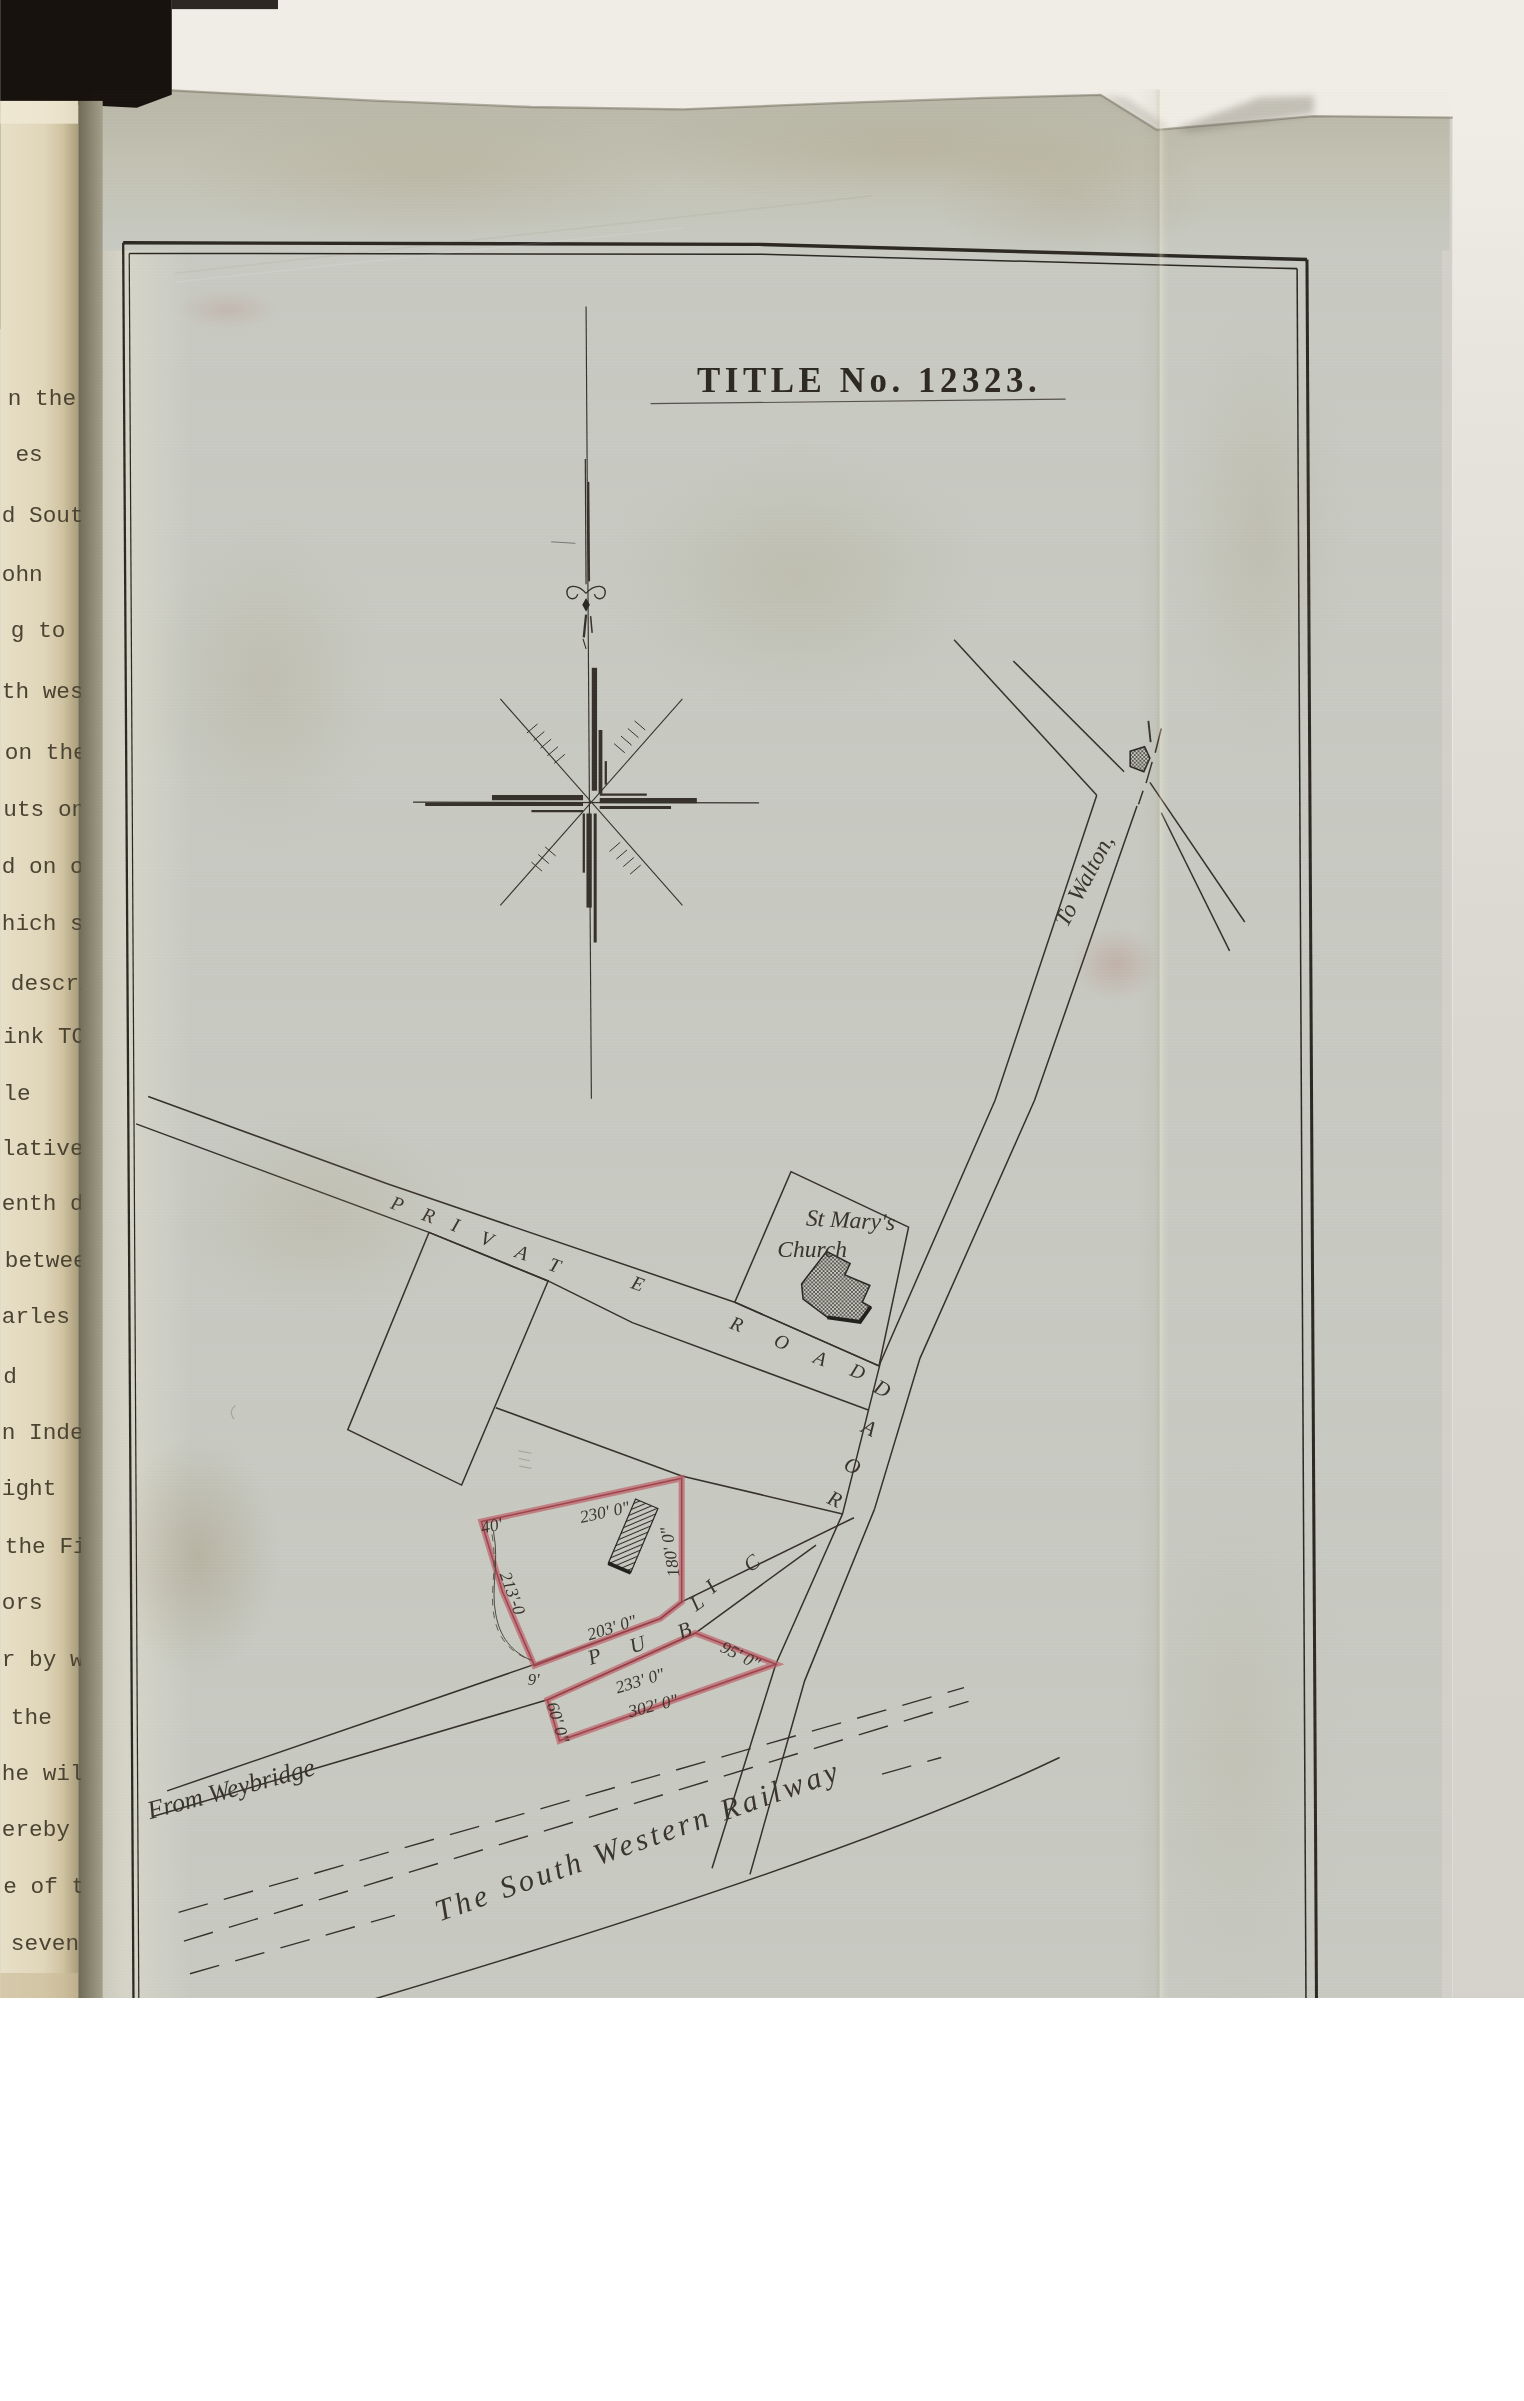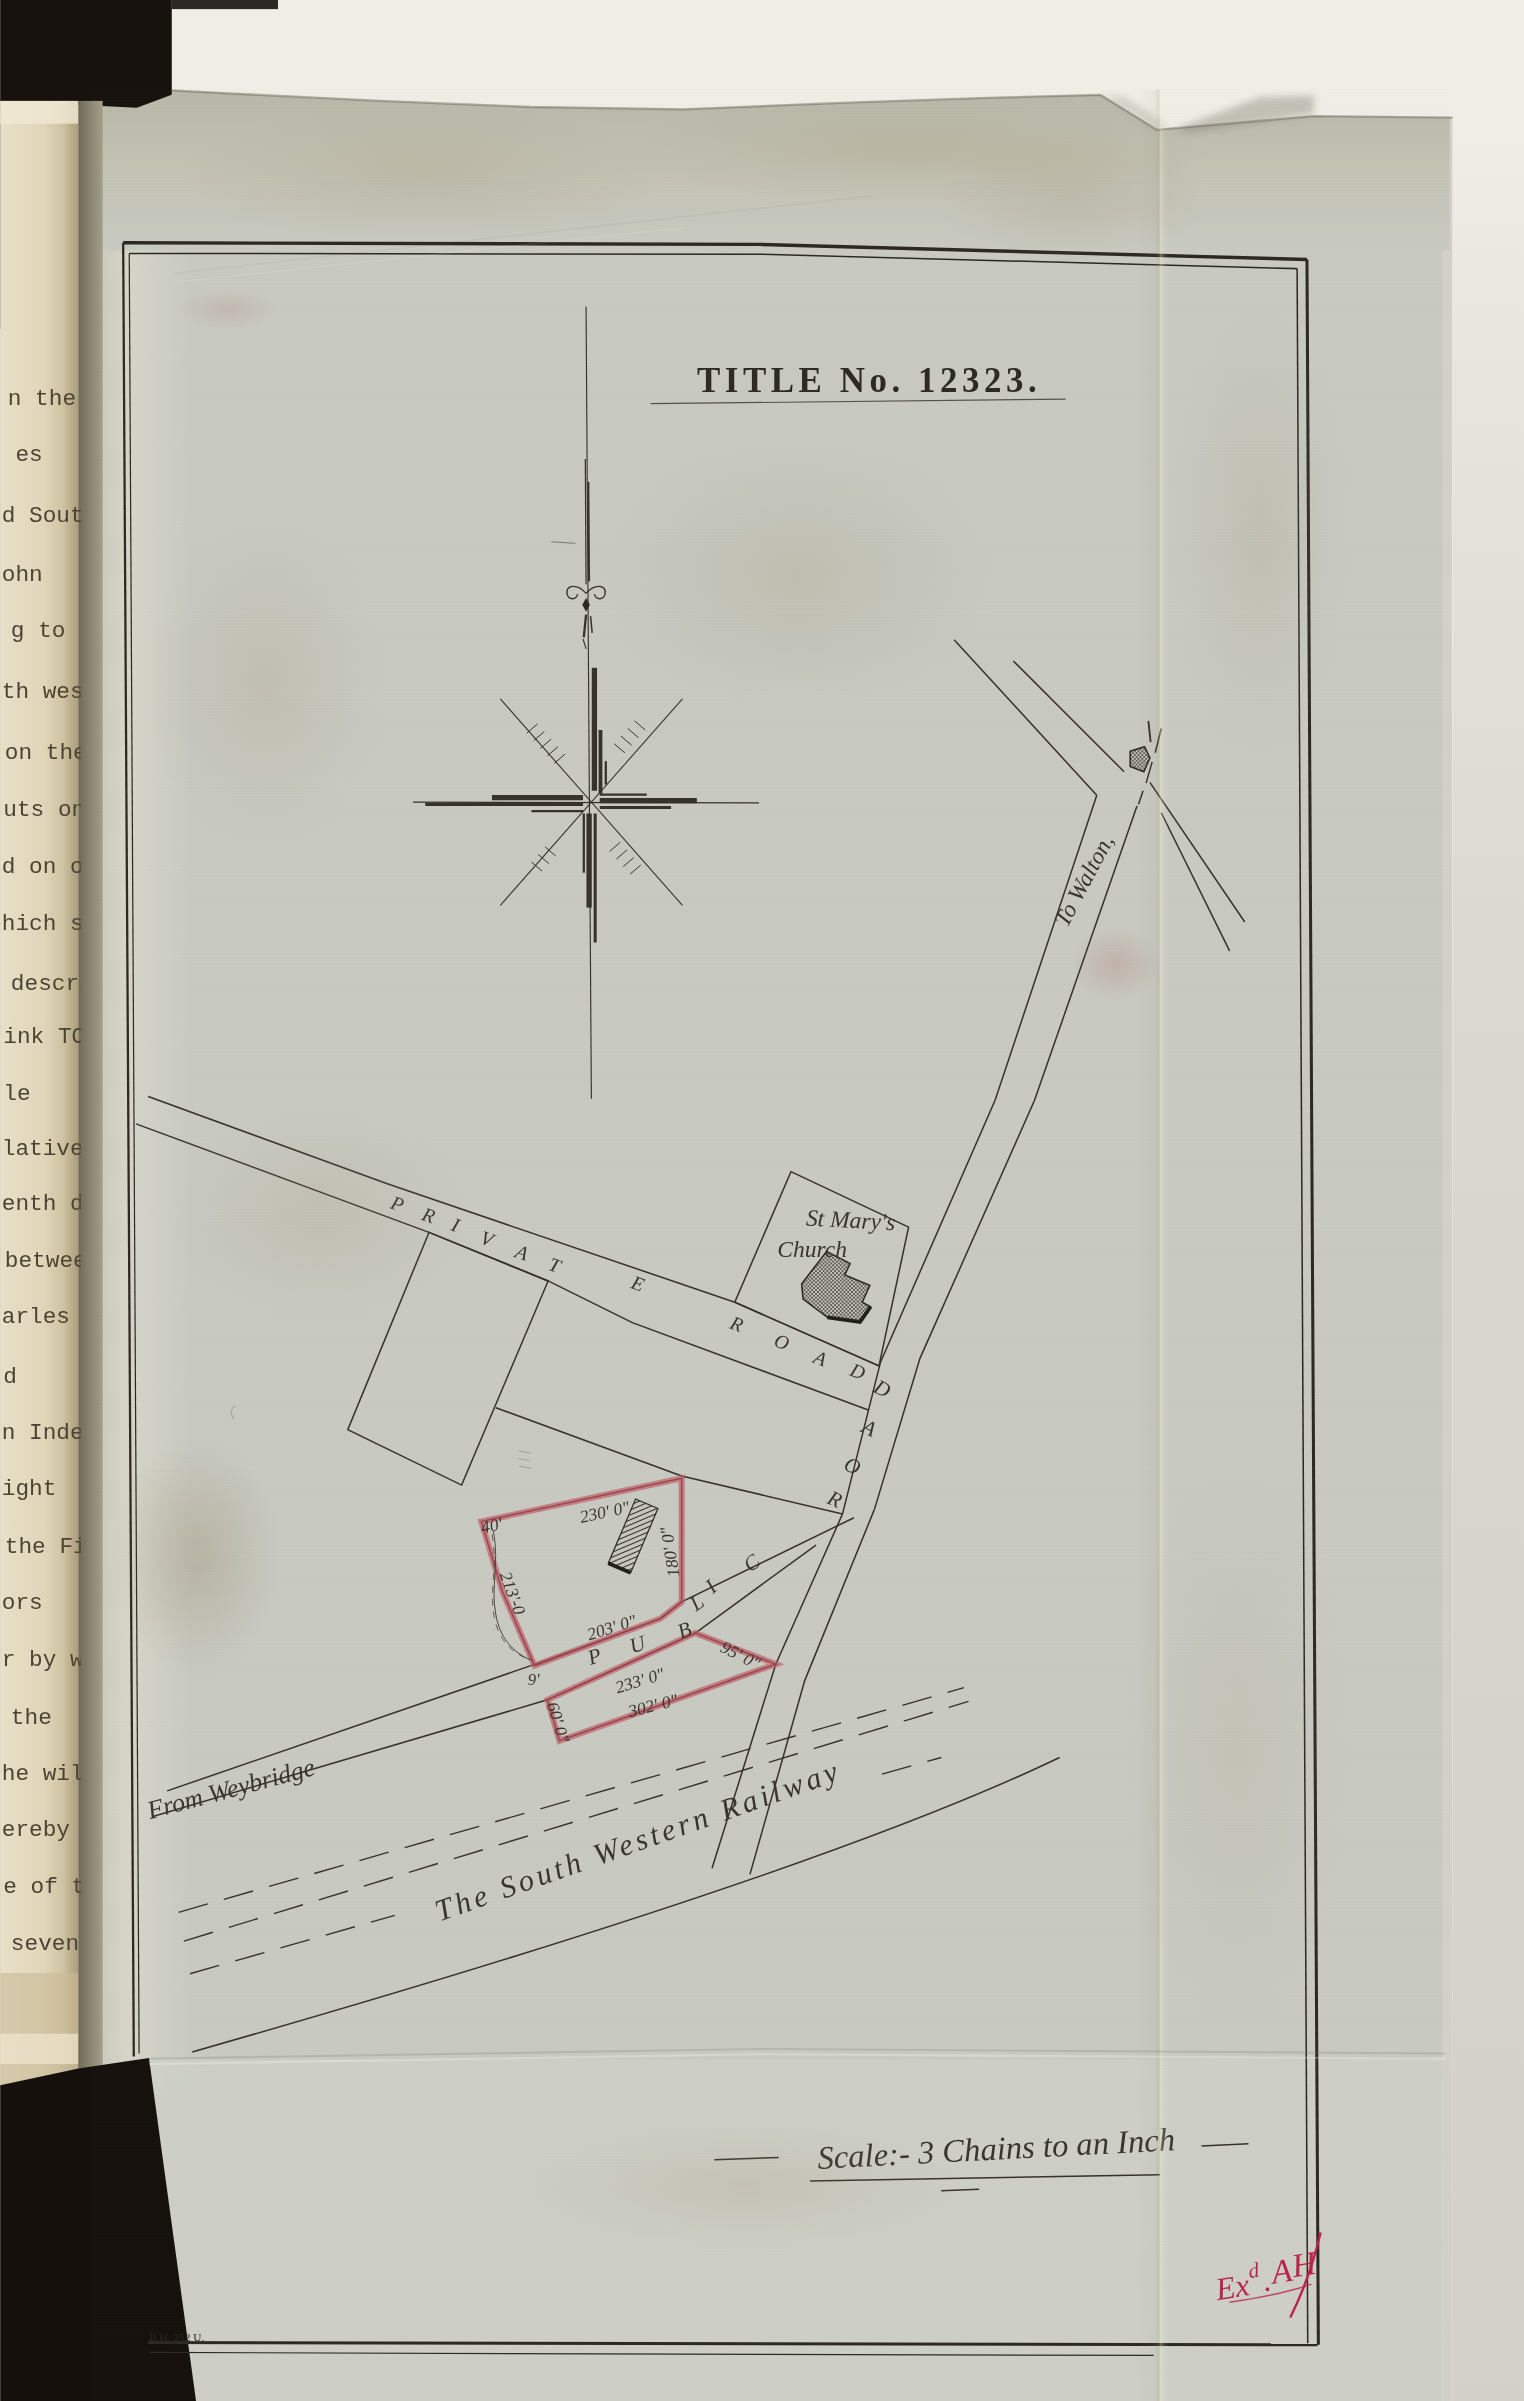--- a/index.html
+++ b/index.html
@@ -1,16 +1,16 @@
 <!DOCTYPE html>
 <html style="font-size:12px"><head>
 <meta charset="utf-8">
 <style>
   html,body{margin:0;padding:0;}
-  #page{position:relative;width:1525px;height:2401px;overflow:hidden;background:#c8cac2;}
+  #page{position:relative;width:1525px;height:1998px;overflow:hidden;background:#c8cac2;}
   svg{display:block;}
 </style>
 </head>
 <body>
 <div id="page">
 <svg width="1525" height="2401" viewBox="0 0 2009 3164" font-family="Liberation Serif, serif">
 <defs>
   <linearGradient id="creamg" x1="0" y1="0" x2="1" y2="0">
     <stop offset="0" stop-color="#e7dfc7"></stop>
     <stop offset="0.55" stop-color="#e0d6ba"></stop>

